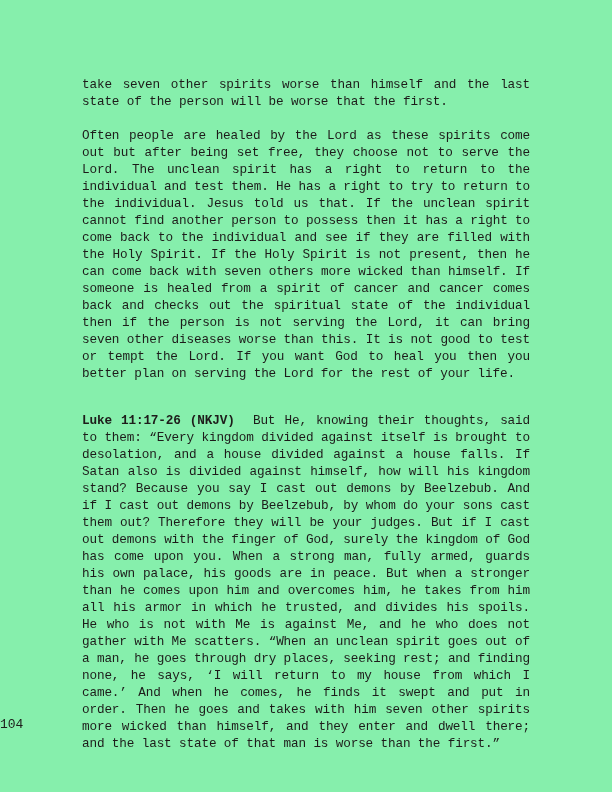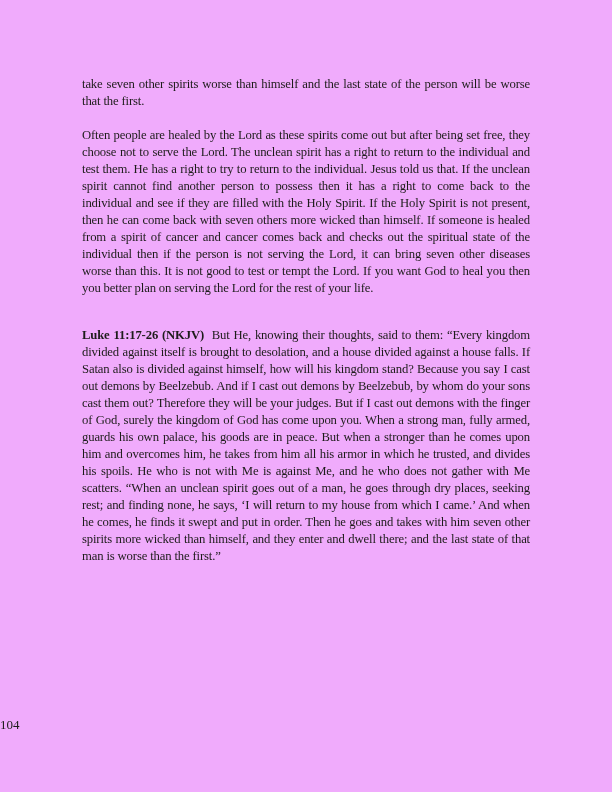--- a/index.html
+++ b/index.html
@@ -9,22 +9,22 @@
   body {
     width: 612px;
     height: 792px;
     overflow: hidden;
     background: #fcf7d0;
   }
   .page {
     position: relative;
     width: 612px;
     height: 792px;
-    background: #f0abfc;
-    font-family: Liberation Serif, serif;
+    background: #86efac;
+    font-family: Liberation Mono, monospace;
     color: #1d1c1a;
   }
   .content {
     position: absolute;
     left: 82px;
     top: 76px;
     width: 448px;
     font-size: 12.7px;
     line-height: 17px;
     letter-spacing: -0.15px;

